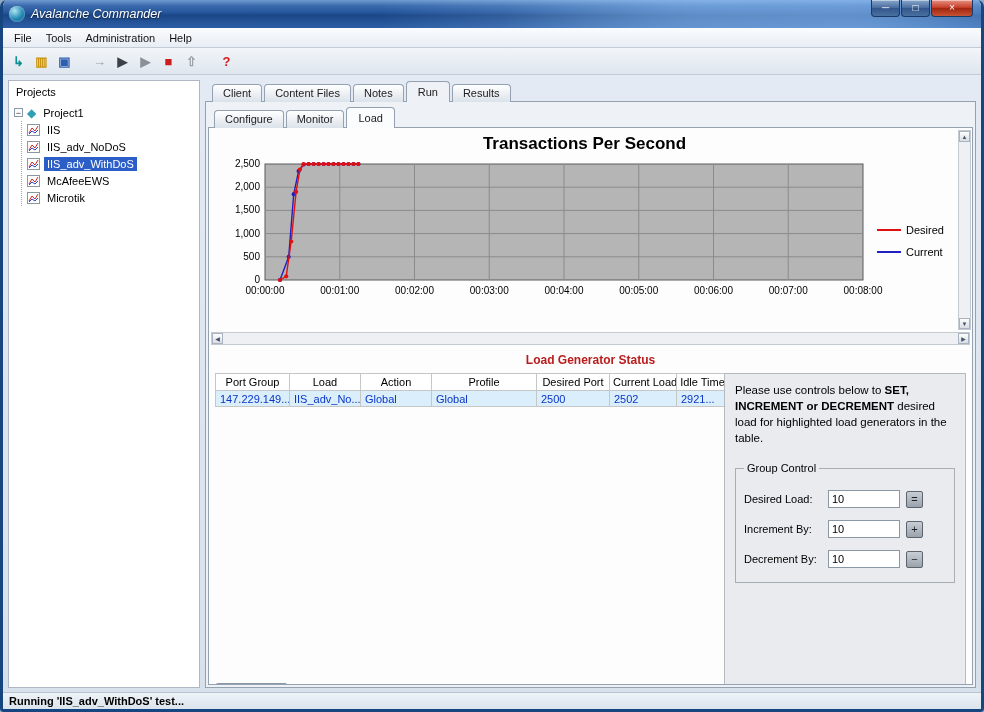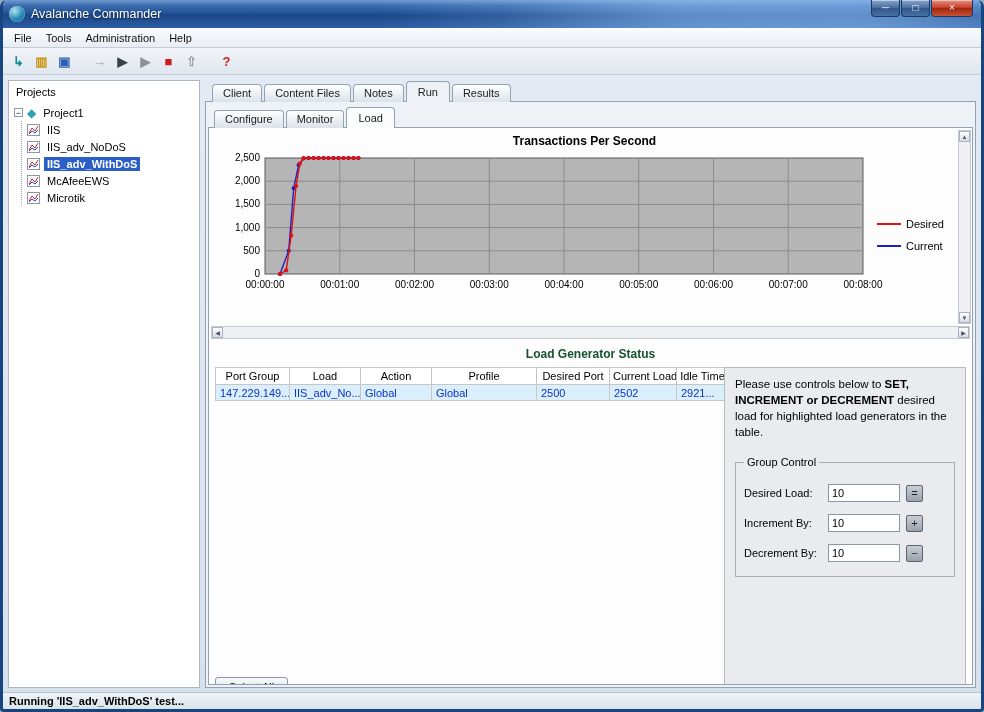--- a/index.html
+++ b/index.html
@@ -16,21 +16,21 @@
     background:#dde5ef;
     display:flex; flex-direction:column; overflow:hidden; position:relative;
   }
   
   .titlebar {
     flex:0 0 28px; height:28px; display:flex; align-items:center; padding:12px 6px;
     background:
       radial-gradient(circle at 88% 160%, rgba(140,190,245,.55), transparent 42%),
       radial-gradient(circle at 70% -60%, rgba(160,205,250,.4), transparent 45%),
       linear-gradient(180deg,#6f9bd0 0%,#3c6cae 20%,#24549a 46%,#1b4787 54%,#2d5ea6 100%);
-    border-radius:4px 4px 0 0; position:relative;
+    border-radius:4px 4px 0 0; position:relative;font-style:italic;
   }
   .app-icon {
     width:16px; height:16px; border-radius:50%; margin-right:6px;
     background: radial-gradient(circle at 35% 30%, #aee6ef, #2187b4 55%, #0b4f86);
     box-shadow: inset 0 0 2px rgba(255,255,255,.7);
   }
   .title-text { color:#fff; font-size:12.5px; text-shadow:0 1px 2px rgba(0,0,0,.65); }
   .winbtns { position:absolute; top:0; right:8px; display:flex; gap:1px; }
   .winbtn {
     width:29px; height:17px; display:flex; align-items:center; justify-content:center;
@@ -69,21 +69,21 @@
   .tree-row { display:flex; align-items:center; height:17px; font-size:11px; white-space:nowrap; cursor:default; }
   .expander {
     width:9px; height:9px; flex:0 0 9px; border:1px solid #8b9aa8; background:#fff;
     display:inline-flex; align-items:center; justify-content:center;
     font-size:9px; line-height:6px; margin-right:4px; color:#333; cursor:pointer;
   }
   .diamond { color:#2f9fb5; font-size:12px; margin-right:4px; }
   .tree-children { margin-left:7px; border-left:1px dotted #9aa5b1; padding-left:5px; }
   .tree-row.child svg { margin-right:4px; flex:0 0 13px; }
   .tree-label { padding:1px 3px; color:#000; }
-  .tree-label.sel { color:#fff;font-weight:bold; }
+  .tree-label.sel { color:#fff; }
   
   .main-area { flex:1; display:flex; flex-direction:column; min-width:0; }
   .tabs { display:flex; align-items:flex-end; padding-left:7px; height:21px; position:relative; z-index:2; }
   .tab {
     font-size:11px; padding:2px 10px 3px; margin-right:2px; position:relative; top:1px;
     background:linear-gradient(#ffffff,#dbe2ea);
     border:1px solid #93a1b1; border-bottom:none; border-radius:4px 4px 0 0;
     color:#222; cursor:pointer; white-space:nowrap;
   }
   .tab.active { background:#eef2f6; padding:4px 11px 4px; z-index:3; }
@@ -92,40 +92,40 @@
     border:1px solid #93a1b1; background:#eef2f6; padding-top:5px;
   }
   .subtabs { padding-left:8px; height:20px; }
   .subtabs .tab.active { background:#fbfcfd; }
   .sub-panel {
     flex:1; min-height:0; margin:0 2px 2px; border:1px solid #93a1b1; background:#fdfdfe;
     overflow:hidden; display:flex; flex-direction:column; position:relative;
   }
   
   .chart-section { position:relative; padding:2px 16px 0 4px; }
-  .chart-title { text-align:center; font-weight:bold; font-size:12px; margin:4px 0 2px; color:#000; }
+  .chart-title { text-align:center; font-weight:bold; font-size:17px; margin:4px 0 2px; color:#000; }
   #chart-svg { display:block; font-family:"Liberation Sans", sans-serif; }
   .vscroll {
     position:absolute; top:2px; right:1px; bottom:0; width:13px;
     background:#eef0f3; border:1px solid #c4cad2;
     display:flex; flex-direction:column; justify-content:space-between; align-items:center;
   }
   .hscroll {
     flex:0 0 13px; height:13px; margin:2px 2px 0; background:#eef0f3; border:1px solid #c4cad2;
     display:flex; justify-content:space-between; align-items:center;
   }
   .sb-btn {
     width:11px; height:11px; flex:0 0 11px;
     background:linear-gradient(#fdfdfd,#d8dde4); border:1px solid #aab3bf;
     display:flex; align-items:center; justify-content:center;
     font-size:6px; color:#44506a; cursor:pointer;
   }
   .sb-track { flex:1; }
   
-  .lgs-title { text-align:center; font-weight:bold; font-size:12px; margin:8px 0 6px; color:#14532d; }
+  .lgs-title { text-align:center; font-weight:bold; font-size:12px; margin:8px 0 6px; color:#b91c1c; }
   .lower { display:flex; gap:6px; padding:0 6px; flex:1; min-height:0; align-items:flex-start; }
   .table-zone { flex:1; display:flex; flex-direction:column; justify-content:space-between; height:330px; min-width:0; }
   table { border-collapse:collapse; table-layout:fixed; width:513px; font-size:11px; background:#fff; }
   th { border:1px solid #c6c6c6; font-weight:normal; height:17px; padding:0 3px; background:#fff;
        overflow:hidden; white-space:nowrap; color:#000; }
   td { border:1px solid #c6c6c6; height:16px; padding:0 4px; overflow:hidden; white-space:nowrap; }
   #select-all {
     align-self:flex-start; font-size:11px; font-family:inherit; padding:3px 13px;
     border:1px solid #8a97a5; border-radius:3px;
     background:linear-gradient(#f8f9fa,#d8dde3); cursor:pointer; color:#000;

